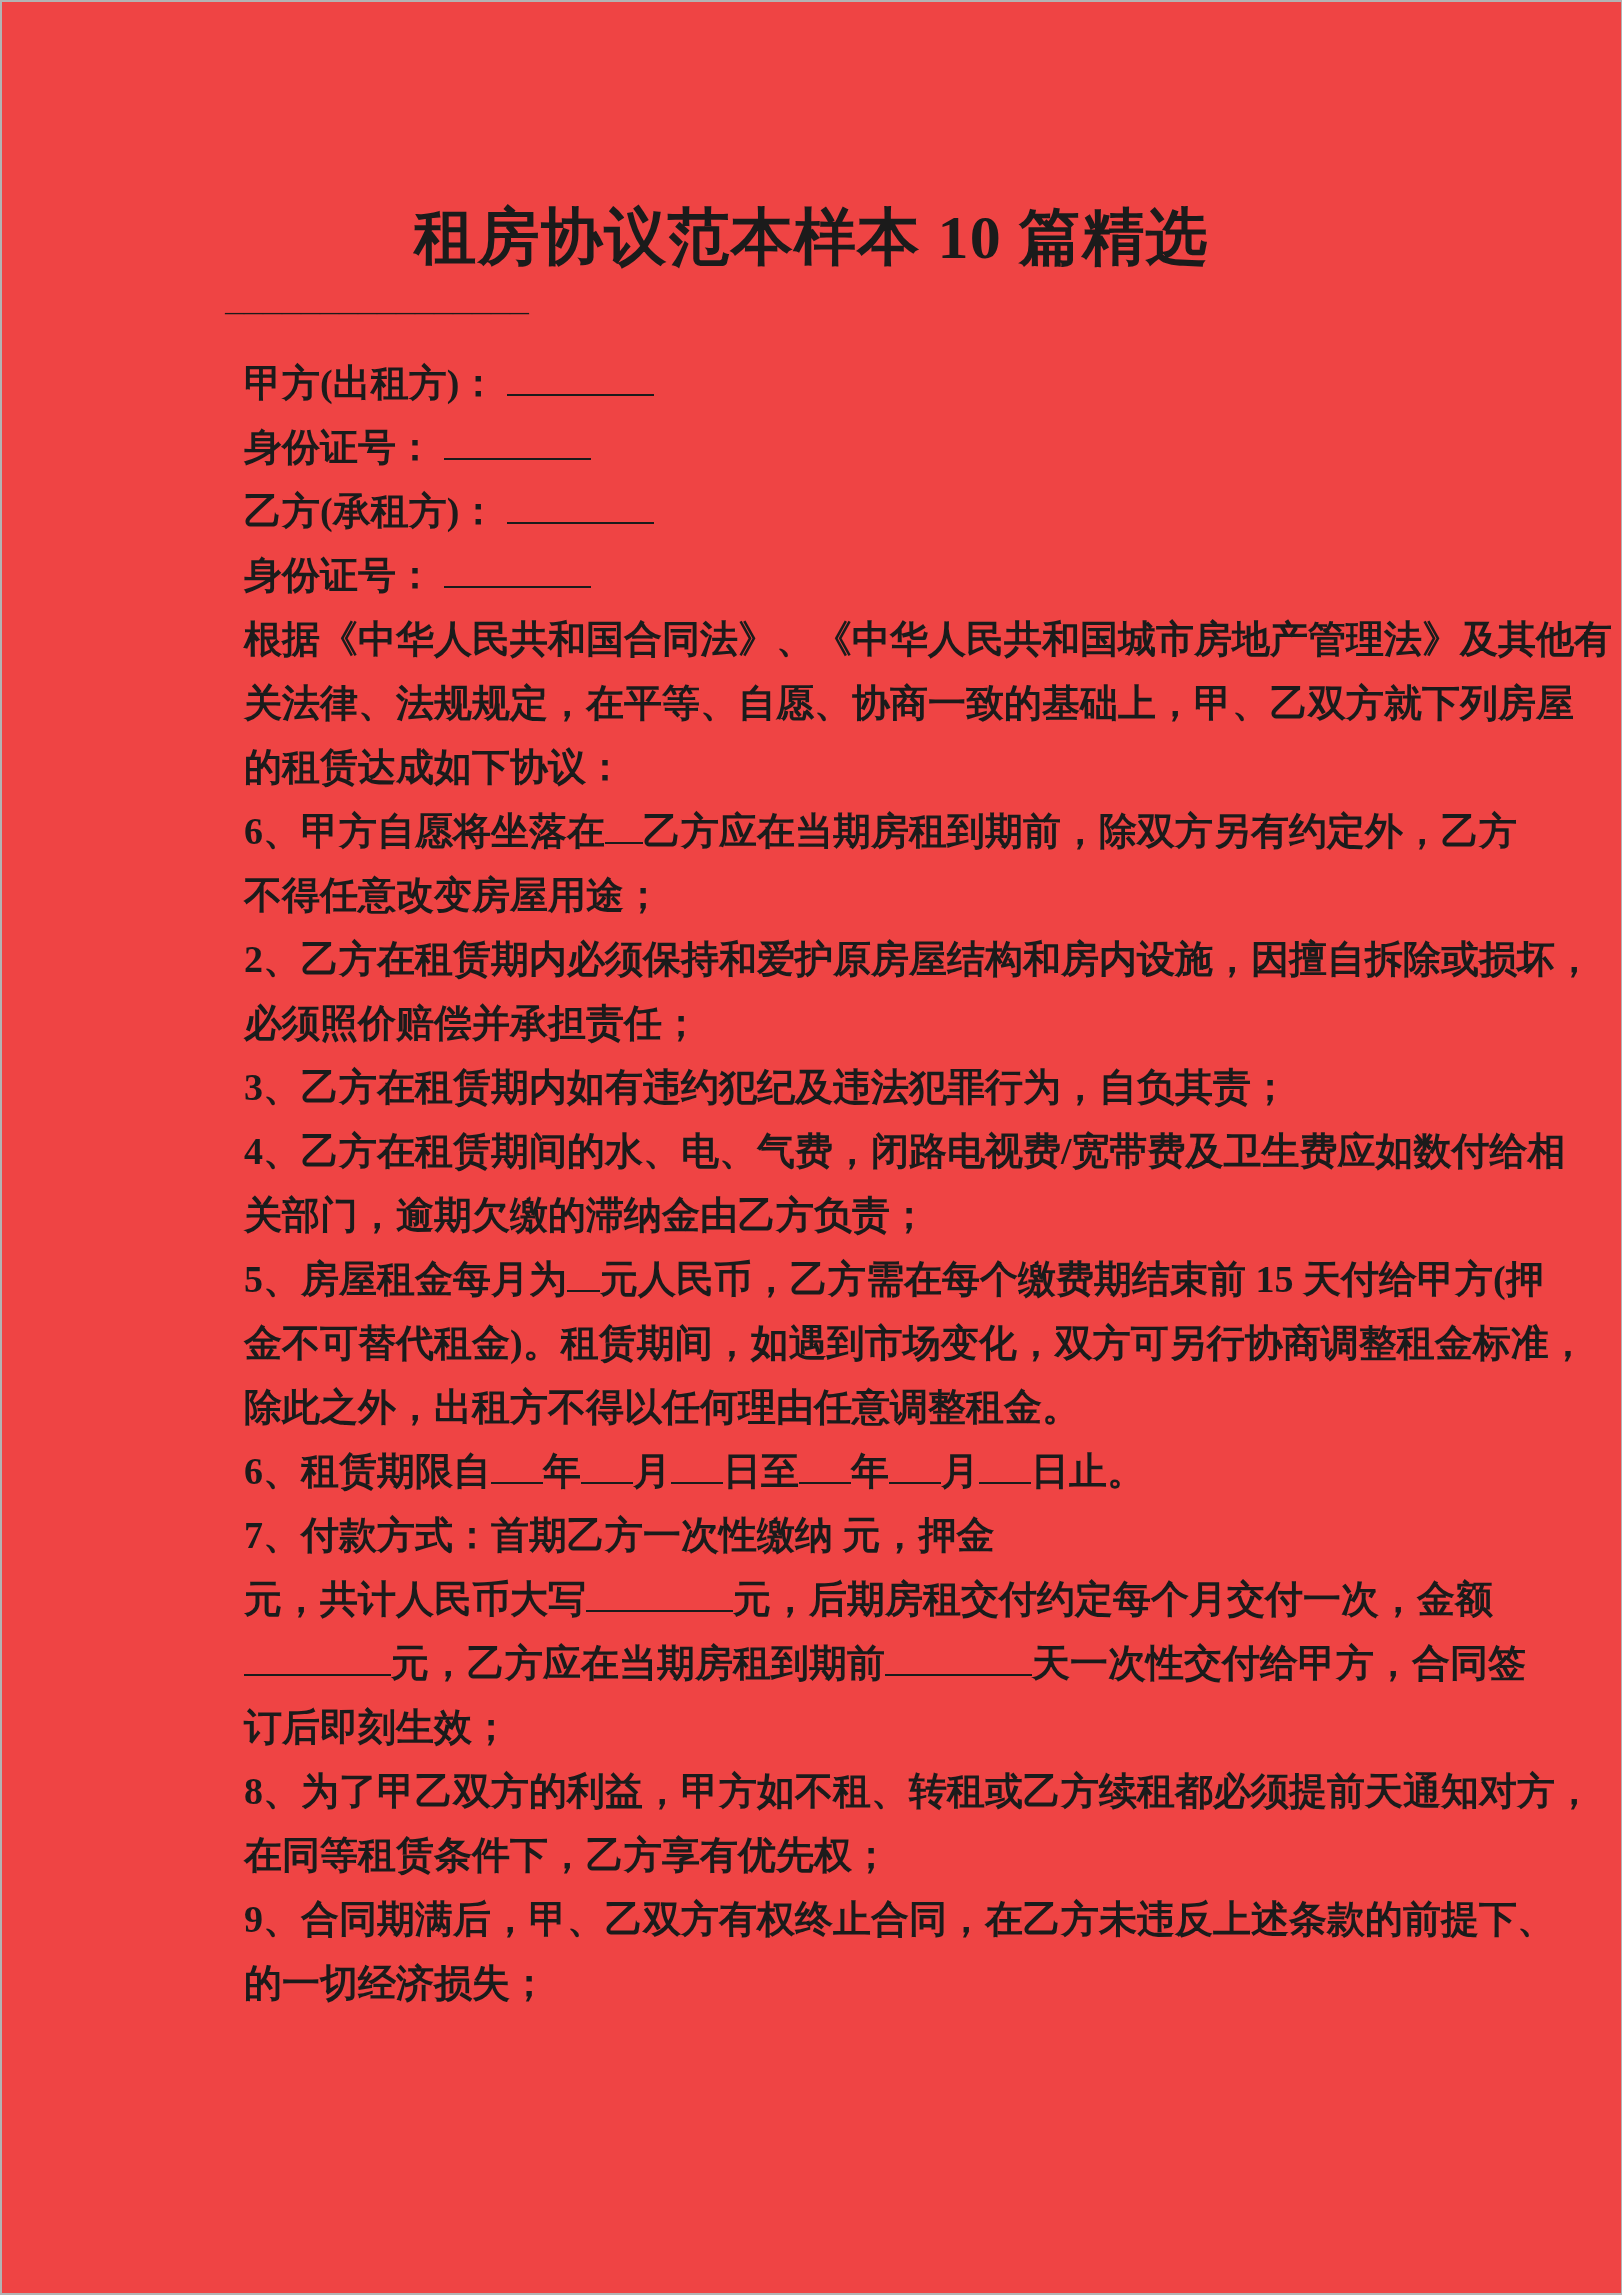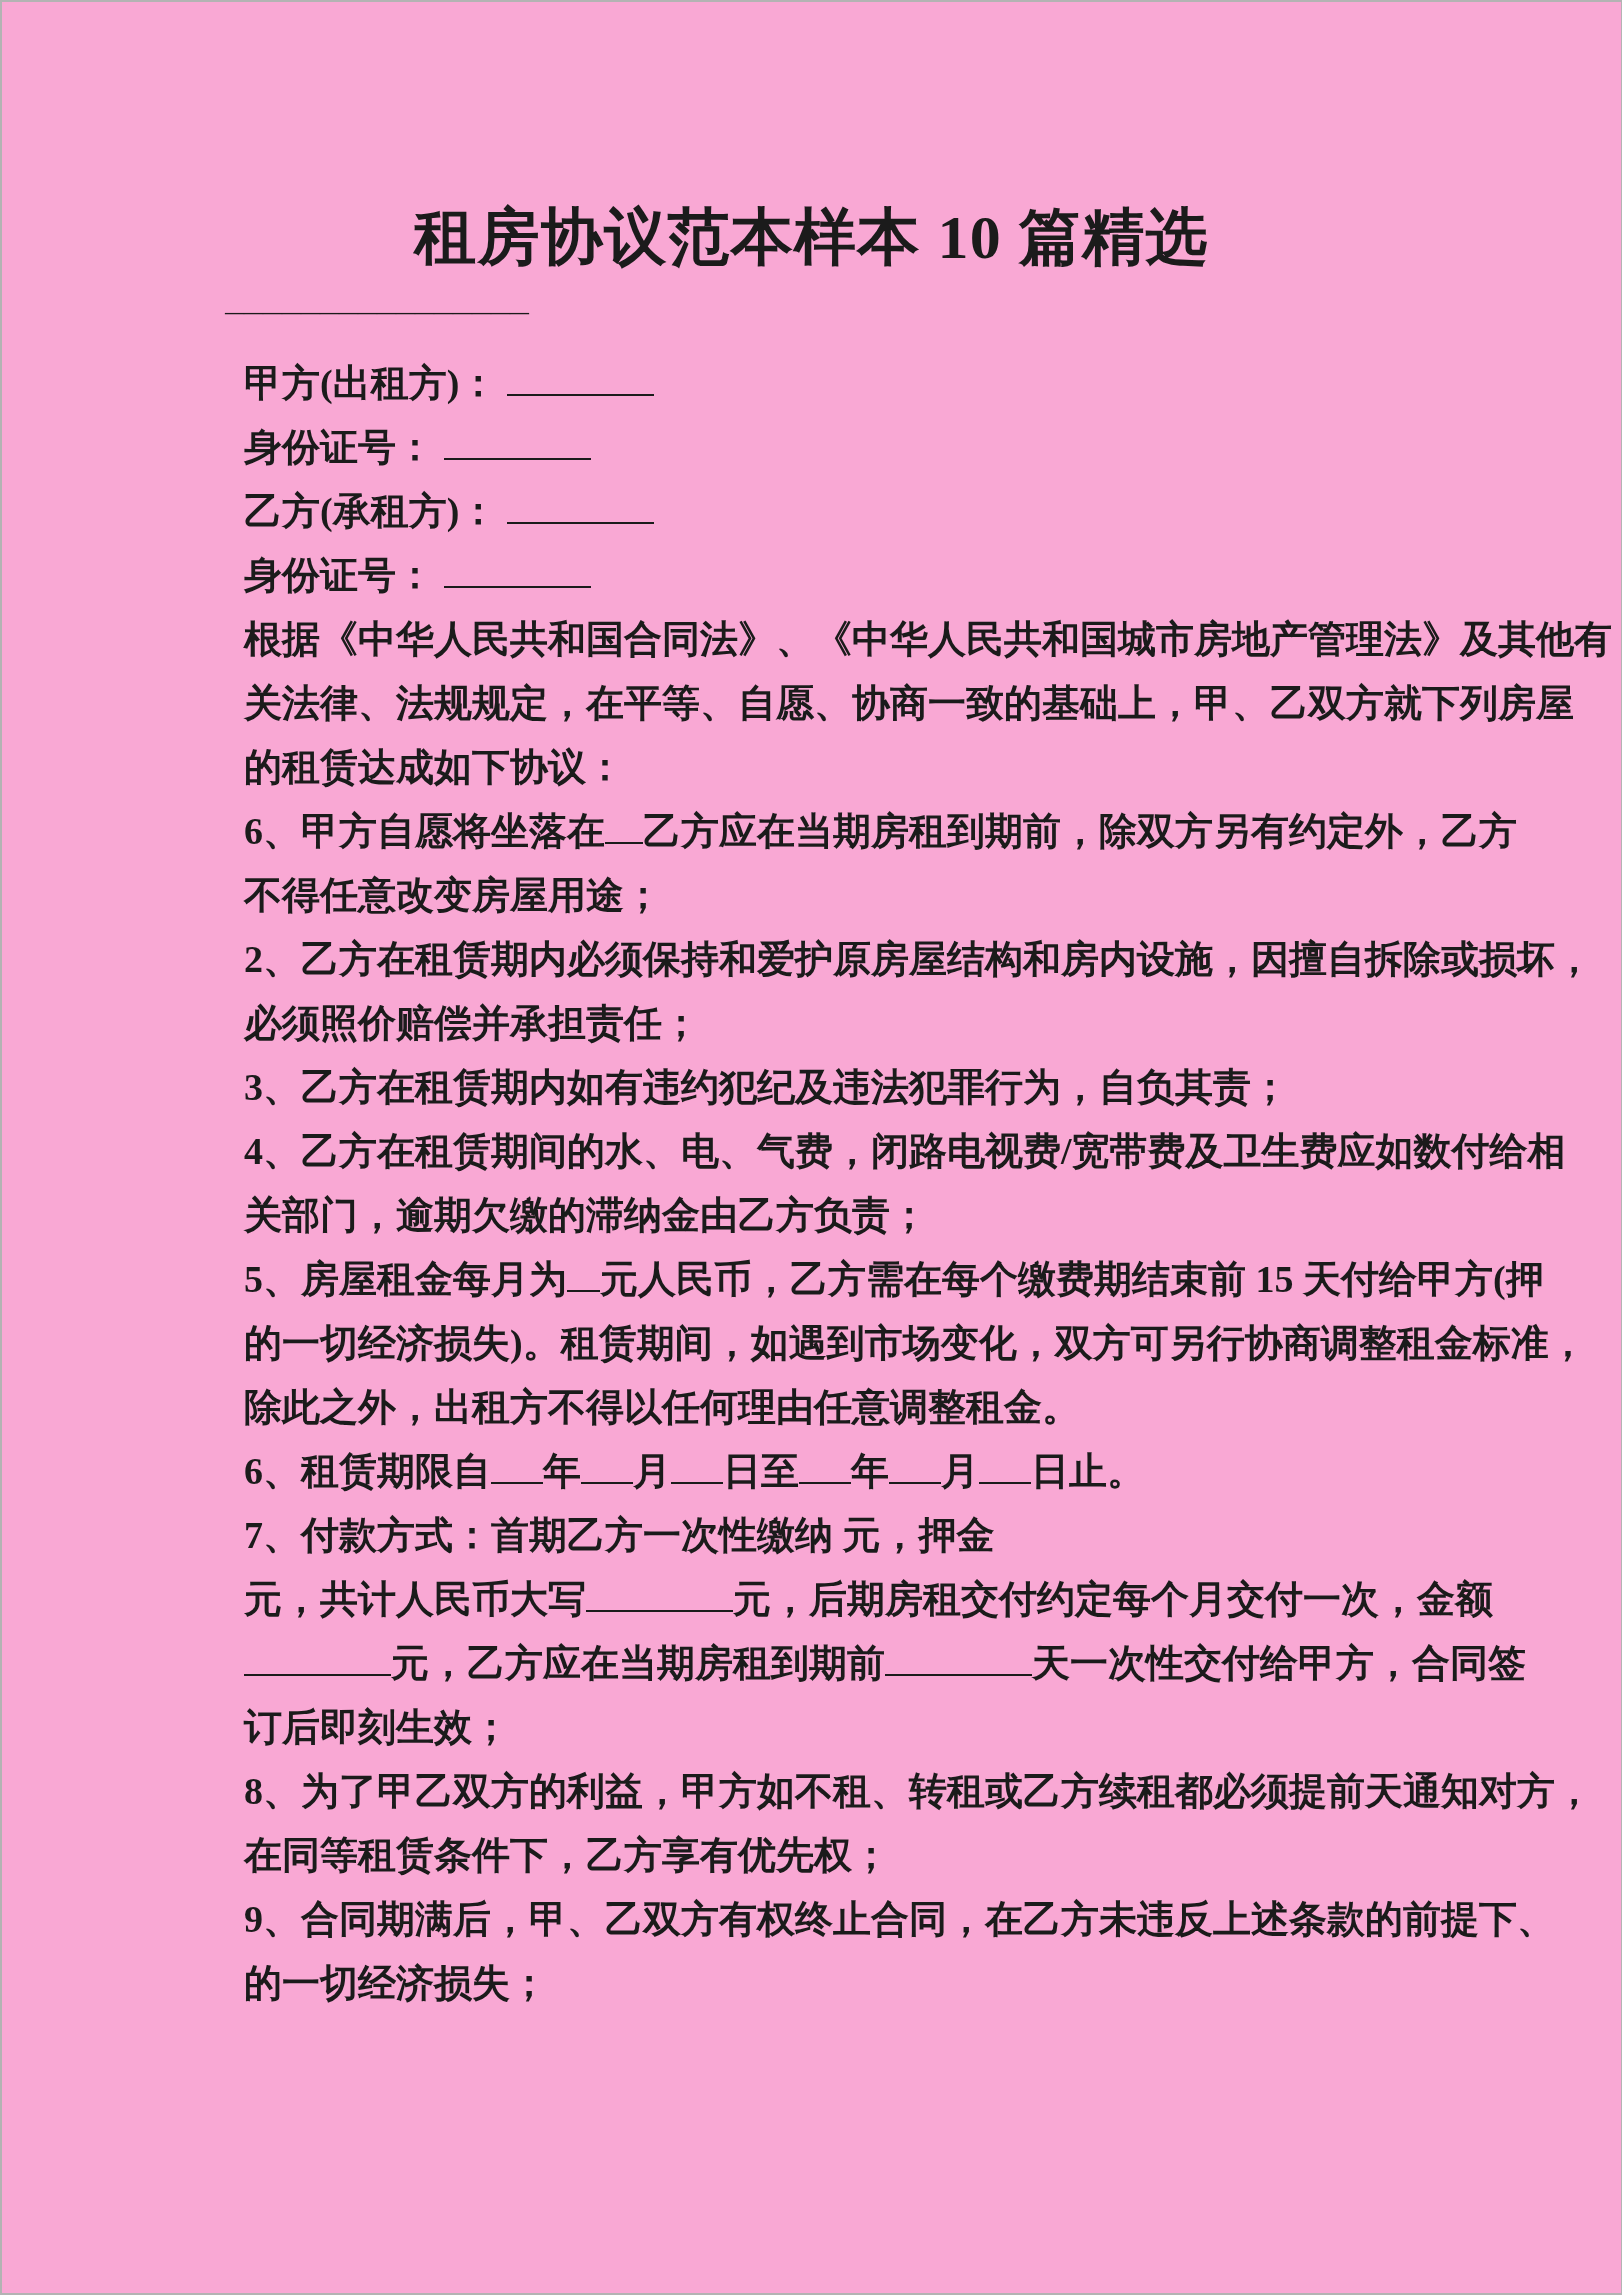--- a/index.html
+++ b/index.html
@@ -1,19 +1,19 @@
 <!DOCTYPE html>
 <html style="font-size:10.5px"><head>
 <meta charset="utf-8">
 <style>
   html,body{margin:0;padding:0;background:#e8e8e8;}
   .page{
     position:relative;
     width:1623px;height:2295px;
-    background:#f9a8d4;
+    background:#ef4444;
     box-sizing:border-box;
     border:2px solid #b3b3b3;
     font-family:"Liberation Serif","DejaVu Serif",serif;
     color:#1b1b1b;
     overflow:hidden;
   }
   .doc-title{
     position:absolute;
     top:203px;left:0;width:100%;
     text-align:center;
@@ -66,21 +66,21 @@
       <div class="line"><span>关法律、法规规定，在平等、自愿、协商一致的基础上，甲、乙双方就下列房屋</span></div>
       <div class="line"><span>的租赁达成如下协议：</span></div>
       <div class="line"><span>6、甲方自愿将坐落在</span><span class="blank" style="width: 38px;"></span><span>乙方应在当期房租到期前，除双方另有约定外，乙方</span></div>
       <div class="line"><span>不得任意改变房屋用途；</span></div>
       <div class="line"><span>2、乙方在租赁期内必须保持和爱护原房屋结构和房内设施，因擅自拆除或损坏，</span></div>
       <div class="line"><span>必须照价赔偿并承担责任；</span></div>
       <div class="line"><span>3、乙方在租赁期内如有违约犯纪及违法犯罪行为，自负其责；</span></div>
       <div class="line"><span>4、乙方在租赁期间的水、电、气费，闭路电视费/宽带费及卫生费应如数付给相</span></div>
       <div class="line"><span>关部门，逾期欠缴的滞纳金由乙方负责；</span></div>
       <div class="line"><span>5、房屋租金每月为</span><span class="blank" style="width: 33px;"></span><span>元人民币，乙方需在每个缴费期结束前 15 天付给甲方(押</span></div>
-      <div class="line"><span>的一切经济损失)。租赁期间，如遇到市场变化，双方可另行协商调整租金标准，</span></div>
+      <div class="line"><span>金不可替代租金)。租赁期间，如遇到市场变化，双方可另行协商调整租金标准，</span></div>
       <div class="line"><span>除此之外，出租方不得以任何理由任意调整租金。</span></div>
       <div class="line"><span>6、租赁期限自</span><span class="blank" style="width: 52px;"></span><span>年</span><span class="blank" style="width: 52px;"></span><span>月</span><span class="blank" style="width: 52px;"></span><span>日至</span><span class="blank" style="width: 52px;"></span><span>年</span><span class="blank" style="width: 52px;"></span><span>月</span><span class="blank" style="width: 52px;"></span><span>日止。</span></div>
       <div class="line"><span>7、付款方式：首期乙方一次性缴纳 元，押金</span></div>
       <div class="line"><span>元，共计人民币大写</span><span class="blank" style="width: 147px;"></span><span>元，后期房租交付约定每个月交付一次，金额</span></div>
       <div class="line"><span class="blank" style="width: 147px;"></span><span>元，乙方应在当期房租到期前</span><span class="blank" style="width: 147px;"></span><span>天一次性交付给甲方，合同签</span></div>
       <div class="line"><span>订后即刻生效；</span></div>
       <div class="line"><span>8、为了甲乙双方的利益，甲方如不租、转租或乙方续租都必须提前天通知对方，</span></div>
       <div class="line"><span>在同等租赁条件下，乙方享有优先权；</span></div>
       <div class="line"><span>9、合同期满后，甲、乙双方有权终止合同，在乙方未违反上述条款的前提下、</span></div>
       <div class="line"><span>的一切经济损失；</span></div>

